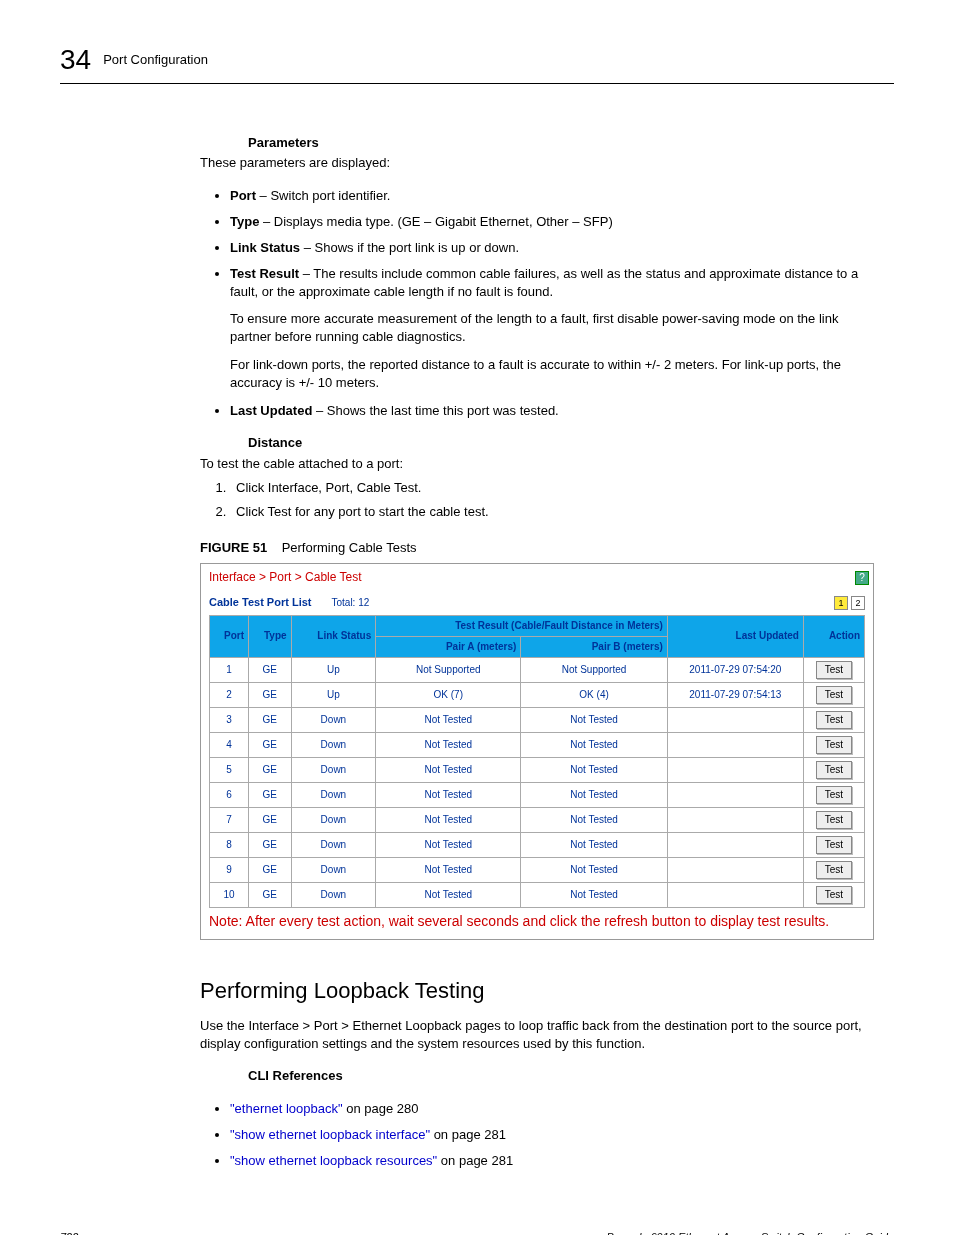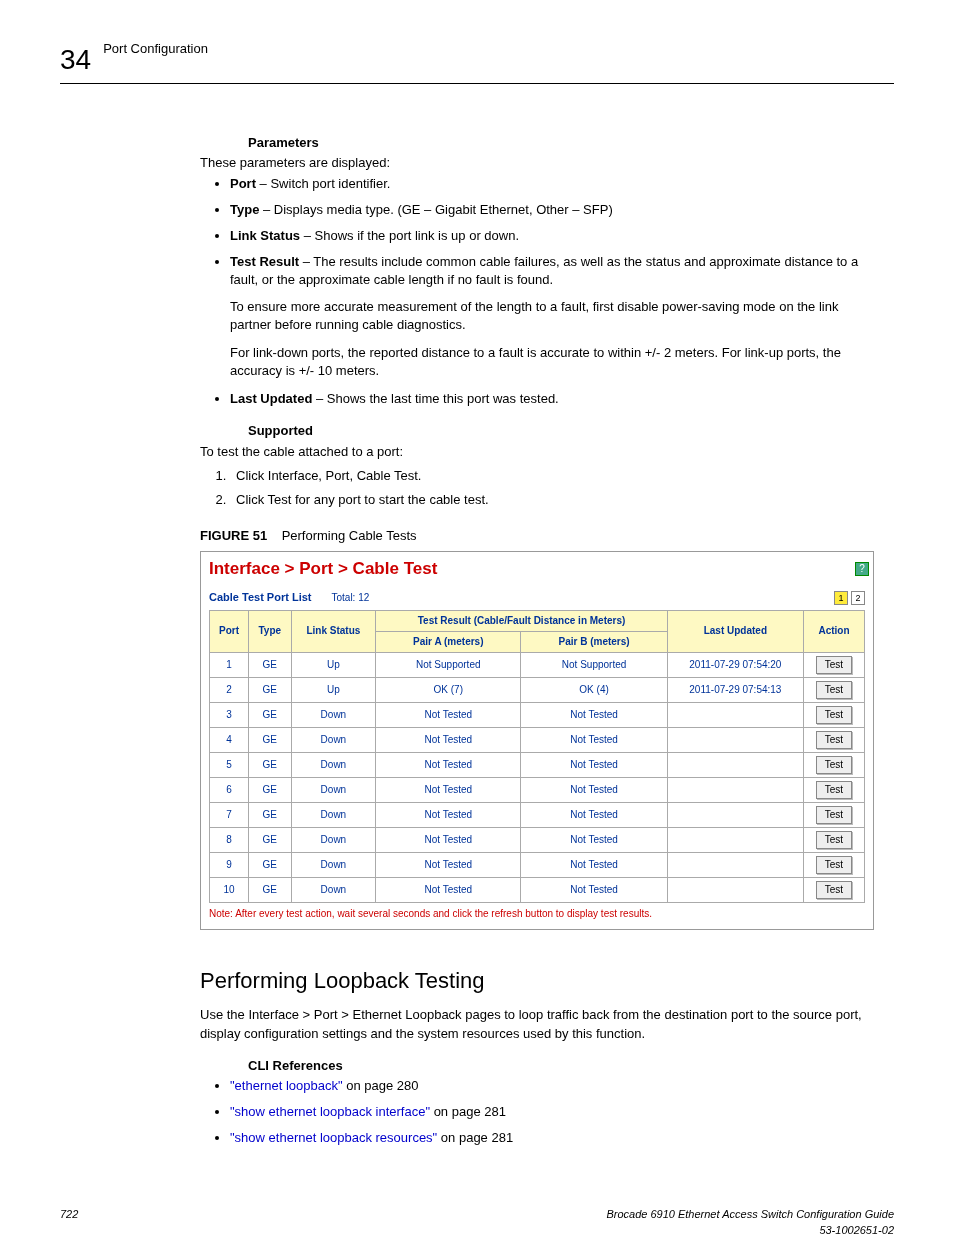--- a/index.html
+++ b/index.html
@@ -9,21 +9,21 @@
     margin: 0;
     padding: 40px 60px 30px 60px;
     width: 834px;
     line-height: 1.4;
   }
   .page-header {
     border-bottom: 1px solid #000;
     padding-bottom: 4px;
     margin-bottom: 50px;
     display: flex;
-    align-items: flex-start;
+    align-items: center;
   }
   .chapter-num {
     font-size: 28px;
     font-weight: normal;
     margin-right: 12px;
   }
   .chapter-title {
     font-size: 13px;
   }
   .content {
@@ -32,21 +32,21 @@
   }
   .sub-heading {
     font-weight: bold;
     margin-top: 14px;
     margin-bottom: 2px;
     padding-left: 48px;
   }
   ul.bullets {
     list-style-type: disc;
     padding-left: 30px;
-    margin: 2px 0;
+    margin: 14px 0;
   }
   ul.bullets li {
     margin-bottom: 8px;
   }
   ul.bullets li .term {
     font-weight: bold;
   }
   .indent-block {
     margin-left: 30px;
     margin-bottom: 10px;
@@ -72,22 +72,22 @@
     padding: 0;
     font-size: 10px;
     position: relative;
   }
   .screenshot-header {
     display:flex;
     align-items:center;
   }
   .breadcrumb {
     color: #c00;
-    font-weight: bold;
-    font-size: 17px;
+    font-weight: normal;
+    font-size: 12px;
     padding: 5px 8px;
     flex:1;
   }
   .help-icon {
     width:12px;height:12px;background:#4a8;color:#fff;font-size:10px;
     display:flex;align-items:center;justify-content:center;margin-right:4px;
     border:1px solid #080;
   }
   .list-title-row {
     padding: 4px 8px;
@@ -126,34 +126,35 @@
     font-size: 10px;
     color:#003399;
   }
   table.cable-table th, table.cable-table td {
     border: 1px solid #aaa;
     padding: 3px 4px;
     text-align: center;
   }
   table.cable-table th {
     font-weight: bold;
-    background: #fef9c3;
+    background: #0ea5e9;
+    text-align: right;
   }
   .test-btn {
     display:inline-block;
     border:1px solid #888;
     background:#eee;
     padding: 1px 8px;
     font-size:10px;
     color:#000;
     box-shadow: 1px 1px 0 #bbb;
   }
   .note {
     color:#c00;
-    font-size:10px;
+    font-size:14px;
     padding: 4px 8px 8px 8px;
   }
   h2.section {
     font-family: Arial, sans-serif;
     font-size: 22px;
     font-weight: normal;
     margin-top: 36px;
     margin-bottom: 10px;
   }
   .link-ref {
@@ -191,21 +192,21 @@
     <li><span class="term">Type</span><span> – Displays media type. (GE – Gigabit Ethernet, Other – SFP)</span></li>
     <li><span class="term">Link Status</span><span> – Shows if the port link is up or down.</span></li>
     <li>
       <span class="term">Test Result</span><span> – The results include common cable failures, as well as the status and approximate distance to a fault, or the approximate cable length if no fault is found.</span>
       <div class="indent-block" style="margin-left:0">To ensure more accurate measurement of the length to a fault, first disable power-saving mode on the link partner before running cable diagnostics.</div>
       <div class="indent-block" style="margin-left:0">For link-down ports, the reported distance to a fault is accurate to within +/- 2 meters. For link-up ports, the accuracy is +/- 10 meters.</div>
     </li>
     <li><span class="term">Last Updated</span><span> – Shows the last time this port was tested.</span></li>
   </ul>
 
-  <div class="sub-heading">Supported</div>
+  <div class="sub-heading">Distance</div>
   <div>To test the cable attached to a port:</div>
   <ol>
     <li>Click Interface, Port, Cable Test.</li>
     <li>Click Test for any port to start the cable test.</li>
   </ol>
 
   <div class="figure-label">
     <span class="fig">FIGURE 51</span>
     &nbsp;&nbsp;&nbsp;<span>Performing Cable Tests</span>
   </div>

